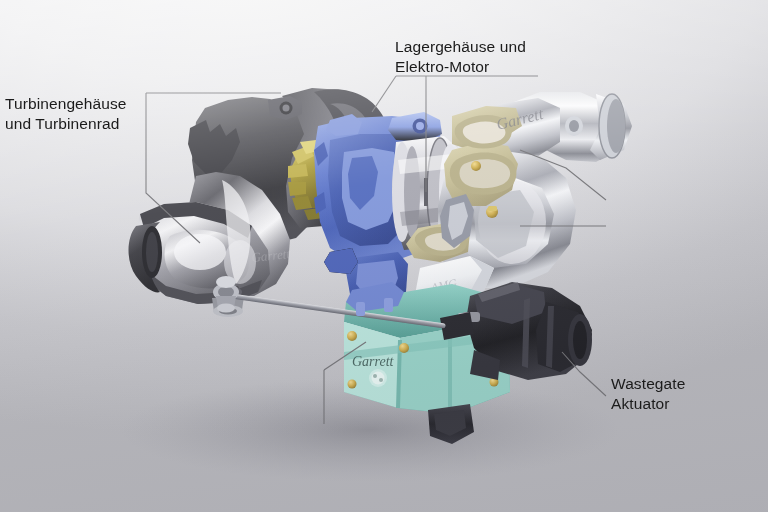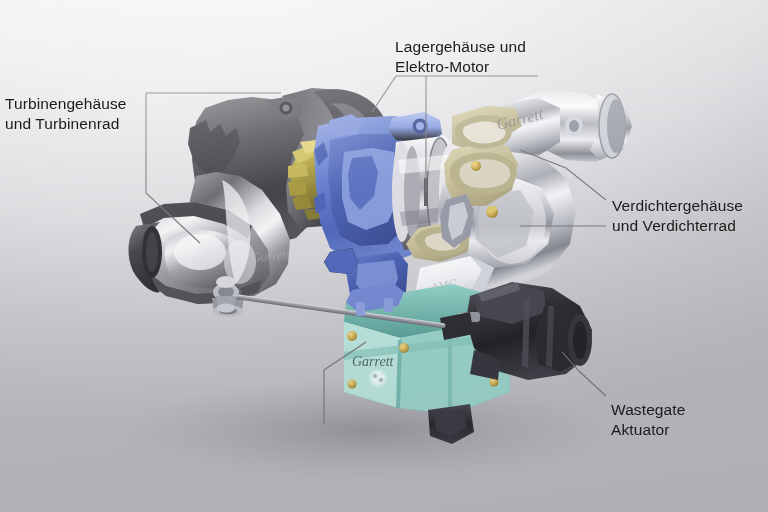--- a/index.html
+++ b/index.html
@@ -19,21 +19,21 @@
     pointer-events:none;
   }
   
   .lbl{
     position:absolute;color:#1b1b1b;font-size:15.5px;line-height:19.5px;
     letter-spacing:.1px;white-space:pre;font-weight:400;
   }
   #lbl-turbine{left:5px;top:58px;margin-top:36px;}
   #lbl-bearing{left:395px;top:37px;}
   #lbl-compressor{left:612px;top:196px;}
-  #lbl-wastegate{left:611px;top:400px;}
+  #lbl-wastegate{left:611px;top:374px;}
   #lbl-power{left:231px;top:428px;}
   svg.layer{position:absolute;left:0;top:0;width:768px;height:512px;}
   svg.leaders{pointer-events:none;}
   .ld{stroke:#6e6e72;stroke-width:1.1;fill:none;}
   .emb{font-family:"Liberation Serif","DejaVu Serif",serif;font-style:italic;}
 </style>
 </head>
 <body>
 
 <div id="stage">
@@ -487,20 +487,18 @@
   </svg>
 
   <div class="bgsheen"></div>
 
   <div class="lbl" id="lbl-turbine"><span>Turbinengehäuse</span>
 <span>und Turbinenrad</span></div>
 
   <div class="lbl" id="lbl-bearing"><span>Lagergehäuse und</span>
 <span>Elektro-Motor</span></div>
 
-  <div class="lbl" id="lbl-compressor"><span>Verdichtergehäuse</span>
-<span>und Verdichterrad</span></div>
 
   <div class="lbl" id="lbl-wastegate"><span>Wastegate</span>
 <span>Aktuator</span></div>
 
 
 </div>
 
 </body></html>

